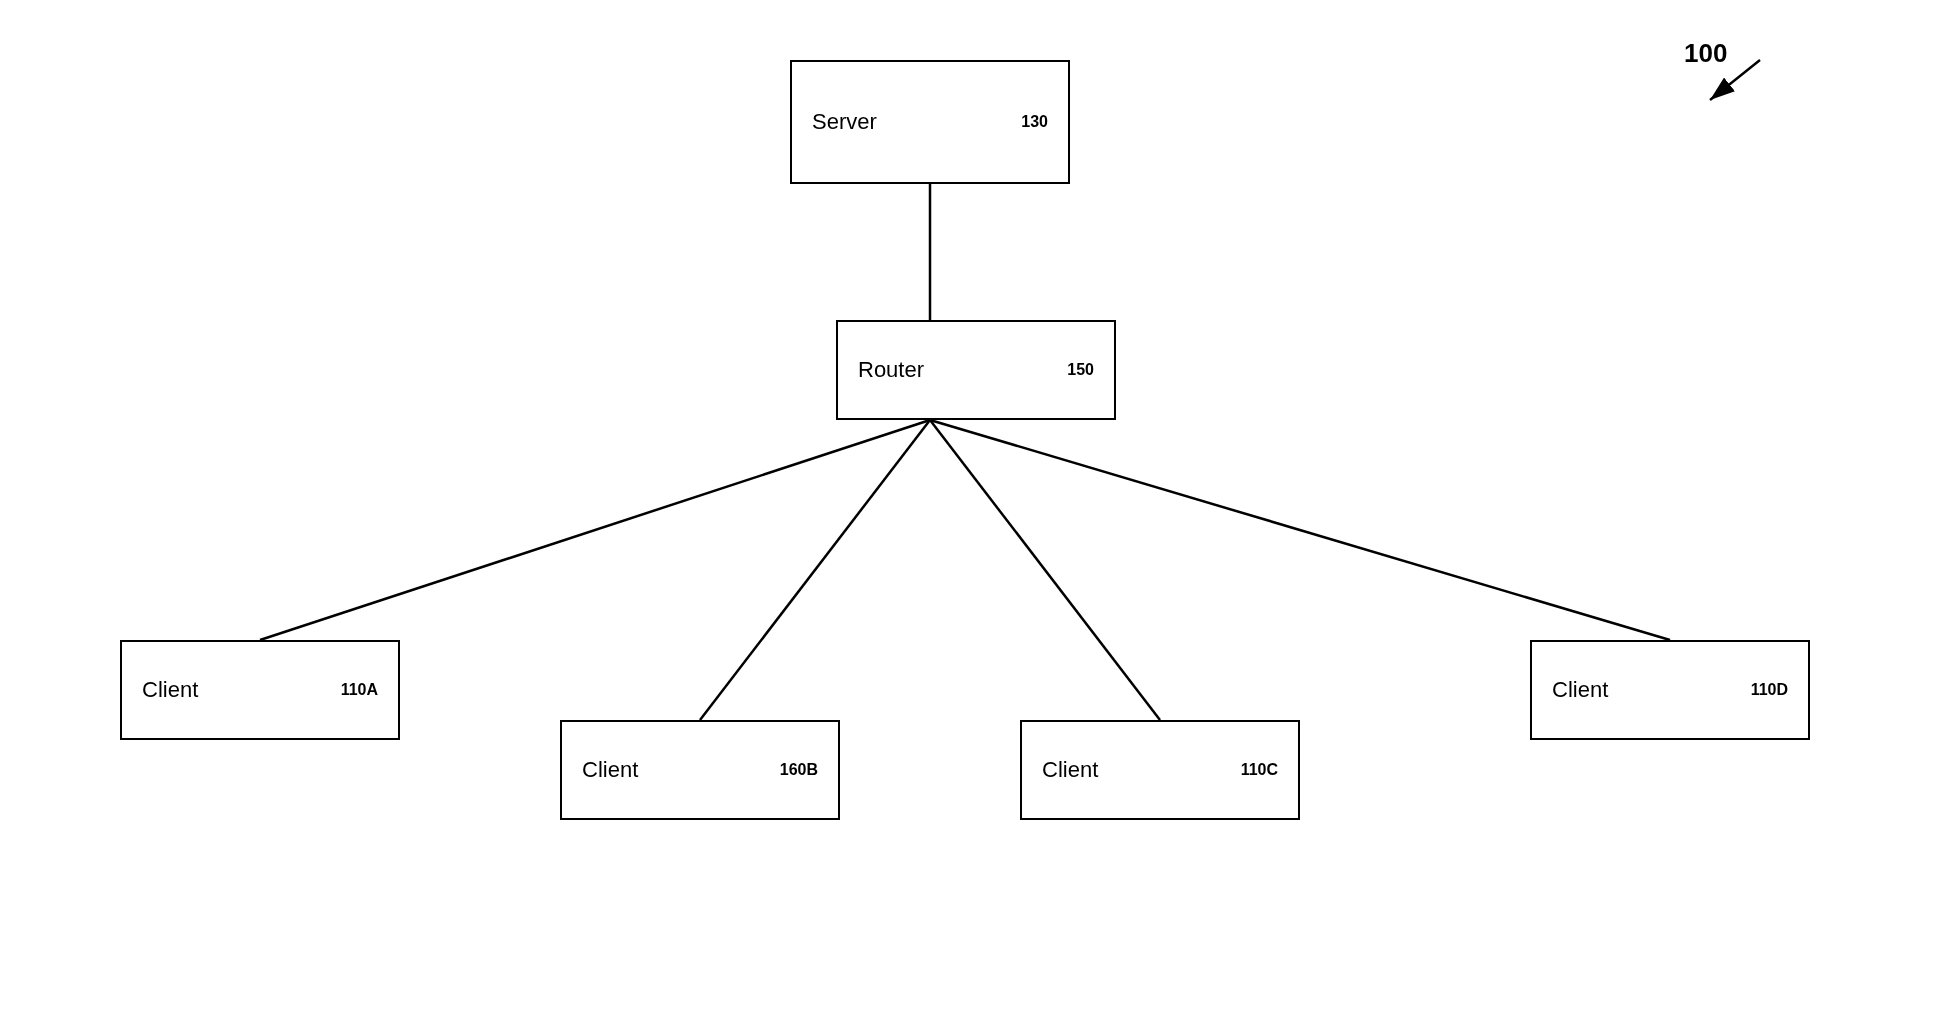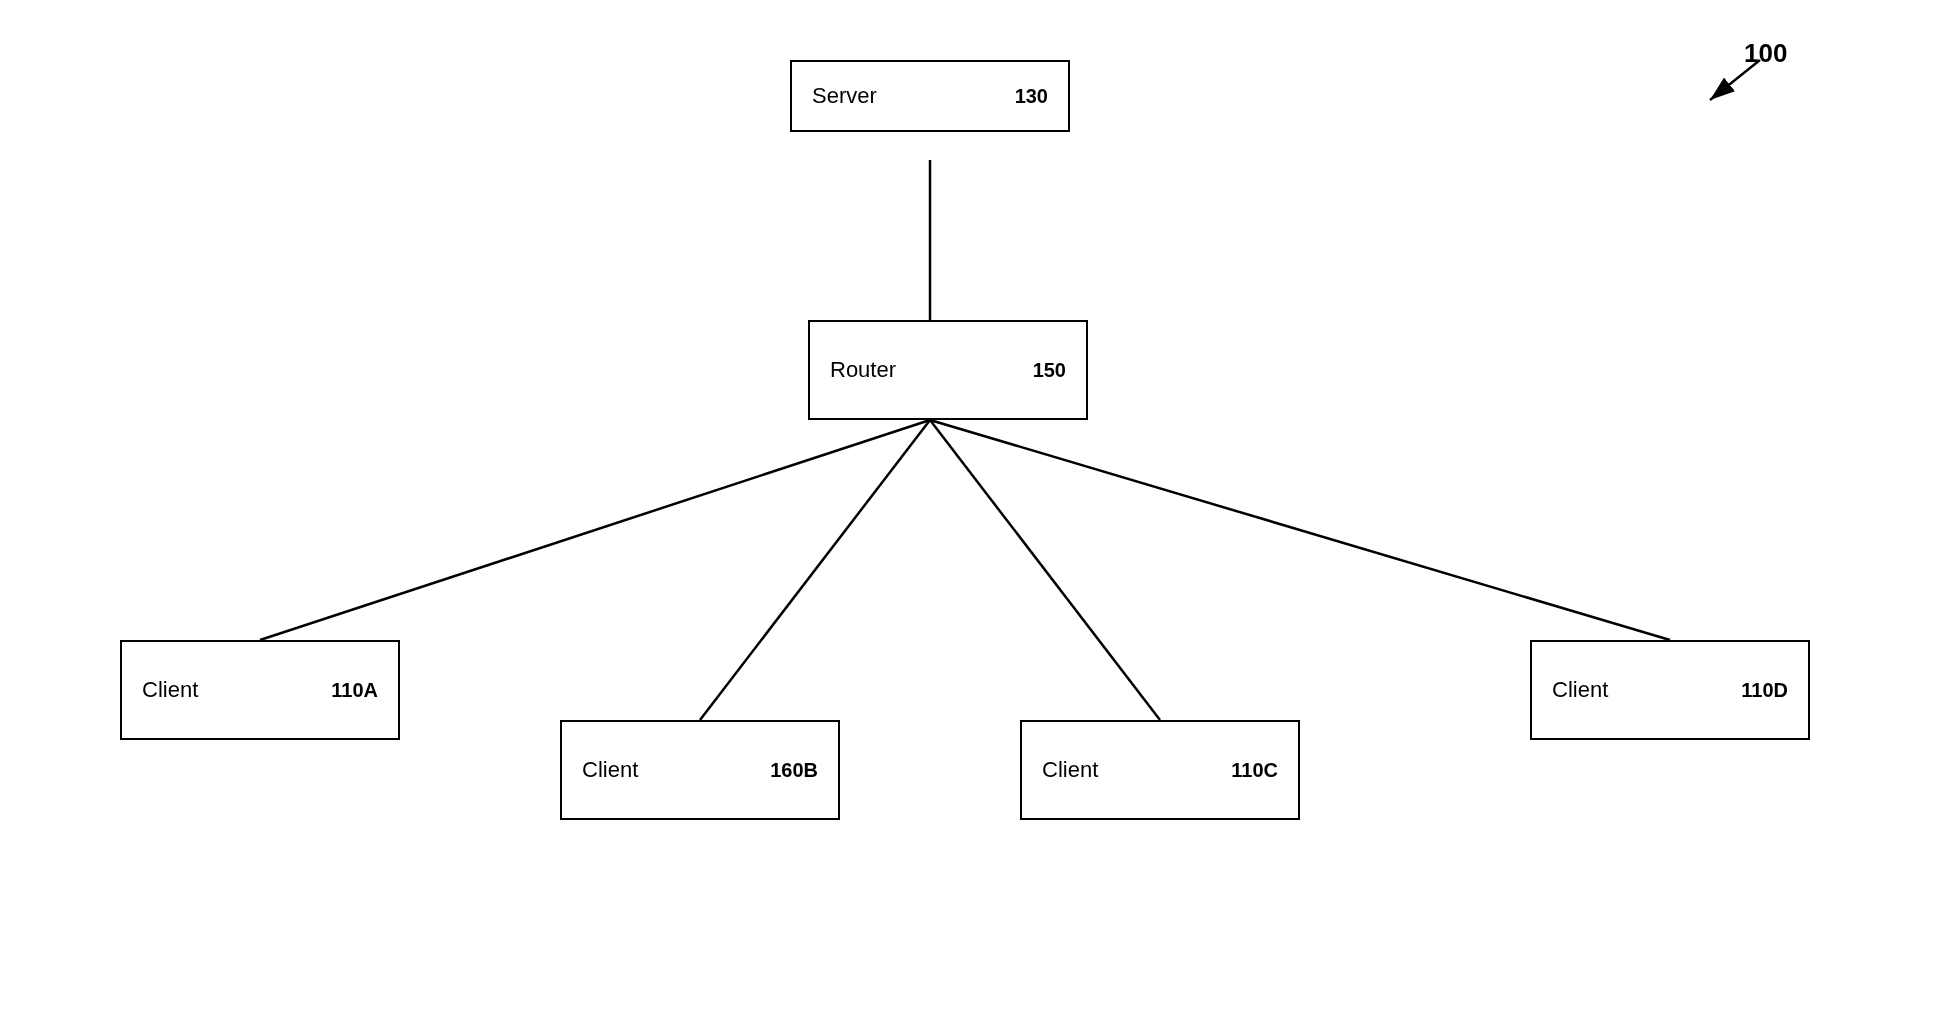--- a/index.html
+++ b/index.html
@@ -31,21 +31,21 @@
       align-items: center;
       justify-content: space-between;
       padding: 10px 20px;
     }
     .node-label {
       font-size: 22px;
       color: #000;
       font-weight: normal;
     }
     .node-id {
-      font-size: 20px;
+      font-size: 16px;
       color: #000;
       font-weight: bold;
       margin-left: 18px;
     }
     .diagram-label {
       position: absolute;
       font-size: 26px;
       font-weight: bold;
       color: #000;
     }
@@ -68,26 +68,26 @@
     <line x1="930" y1="420" x2="1670" y2="640" stroke="#000" stroke-width="2.5"></line>
 
     <line x1="1760" y1="60" x2="1710" y2="100" stroke="#000" stroke-width="2.5" marker-end="url(#arrowhead)"></line>
     <defs>
       <marker id="arrowhead" markerWidth="10" markerHeight="7" refX="10" refY="3.5" orient="auto">
         <polygon points="0 0, 10 3.5, 0 7" fill="#000"></polygon>
       </marker>
     </defs>
   </svg>
 
-  <div class="node-box" style="left: 790px; top: 60px; width: 280px; height: 72px;">
+  <div class="node-box" style="left: 790px; top: 60px; width: 280px; height: 124px;">
     <span class="node-label">Server</span>
     <span class="node-id">130</span>
   </div>
 
-  <div class="node-box" style="left: 808px; top: 320px; width: 280px; height: 100px;">
+  <div class="node-box" style="left: 836px; top: 320px; width: 280px; height: 100px;">
     <span class="node-label">Router</span>
     <span class="node-id">150</span>
   </div>
 
   <div class="node-box" style="left: 120px; top: 640px; width: 280px; height: 100px;">
     <span class="node-label">Client</span>
     <span class="node-id">110A</span>
   </div>
 
   <div class="node-box" style="left: 560px; top: 720px; width: 280px; height: 100px;">
@@ -98,15 +98,15 @@
   <div class="node-box" style="left: 1020px; top: 720px; width: 280px; height: 100px;">
     <span class="node-label">Client</span>
     <span class="node-id">110C</span>
   </div>
 
   <div class="node-box" style="left: 1530px; top: 640px; width: 280px; height: 100px;">
     <span class="node-label">Client</span>
     <span class="node-id">110D</span>
   </div>
 
-  <div class="diagram-label" style="left: 1744px; top: 38px;">100</div>
+  <div class="diagram-label" style="left: 1684px; top: 38px;">100</div>
 
 </div>
 
 </body></html>

